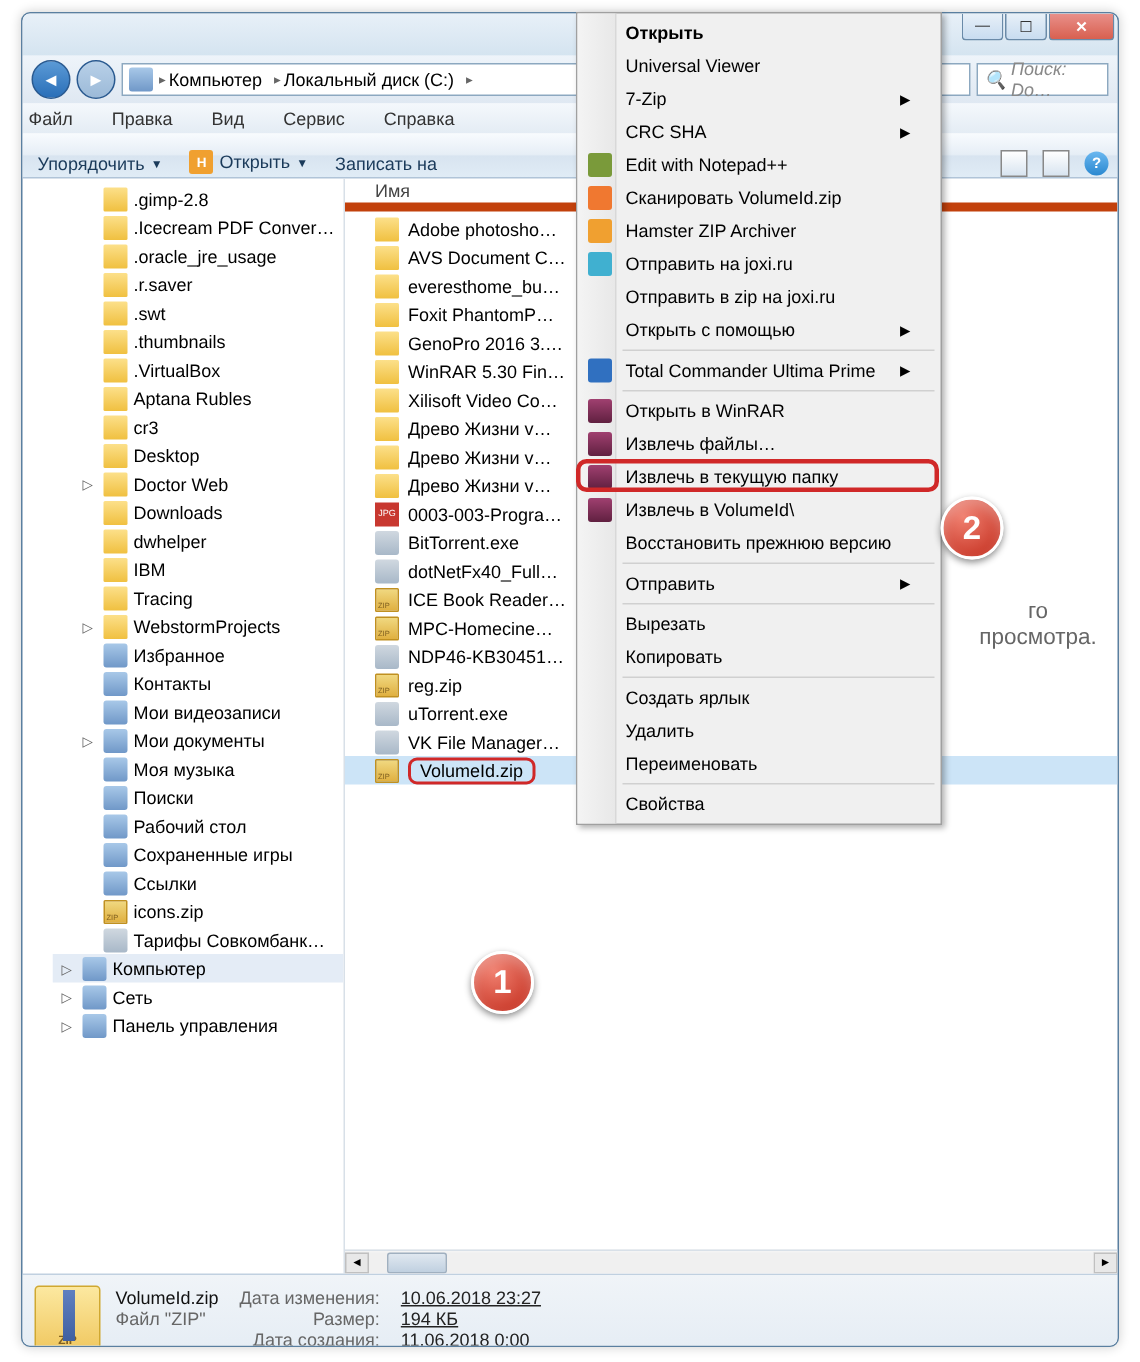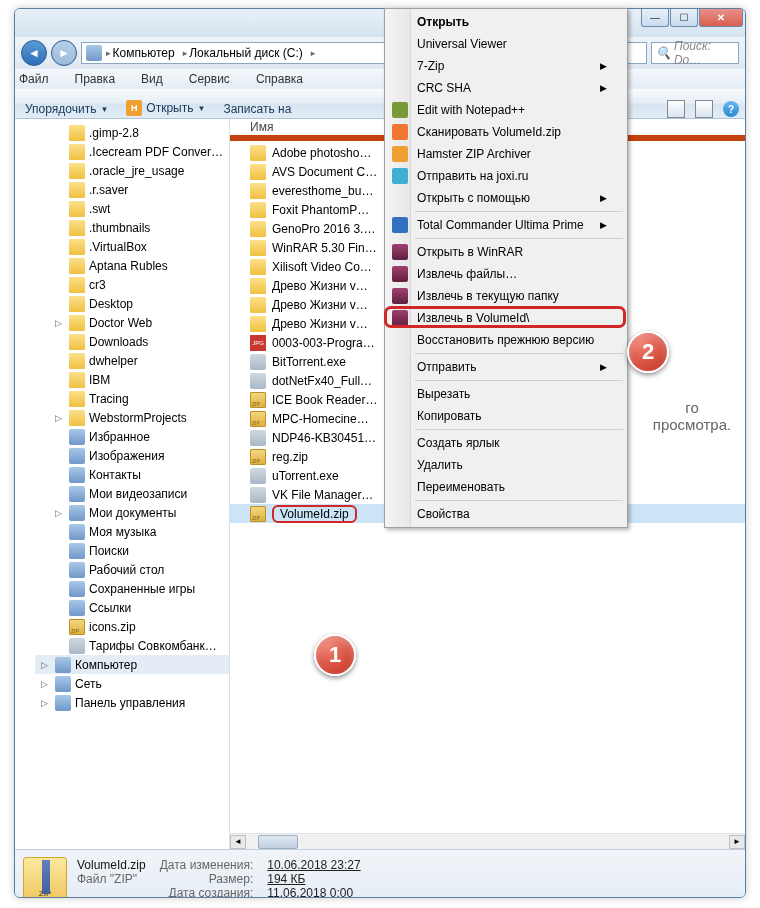--- a/index.html
+++ b/index.html
@@ -237,25 +237,20 @@
           <span>WebstormProjects</span>
         </div>
         <div class="tree-item">
           <span class="expander"></span>
           <span class="ico ico-sys"></span>
           <span>Избранное</span>
         </div>
         <div class="tree-item">
           <span class="expander"></span>
           <span class="ico ico-sys"></span>
-          <span>Изображения</span>
-        </div>
-        <div class="tree-item">
-          <span class="expander"></span>
-          <span class="ico ico-sys"></span>
           <span>Контакты</span>
         </div>
         <div class="tree-item">
           <span class="expander"></span>
           <span class="ico ico-sys"></span>
           <span>Мои видеозаписи</span>
         </div>
         <div class="tree-item">
           <span class="expander">▷</span>
           <span class="ico ico-sys"></span>
@@ -455,20 +450,23 @@
       </div>
       <div class="ctx-item">
         <span class="mico" style="background:#f0a030"></span>
         <span>Hamster ZIP Archiver</span>
       </div>
       <div class="ctx-item">
         <span class="mico" style="background:#40b0d0"></span>
         <span>Отправить на joxi.ru</span>
       </div>
       <div class="ctx-item">
+        <span>Отправить в zip на joxi.ru</span>
+      </div>
+      <div class="ctx-item">
         <span>Открыть с помощью</span>
         <span class="sub">▶</span>
       </div>
       <div class="ctx-sep"></div>
       <div class="ctx-item">
         <span class="mico" style="background:#3070c0"></span>
         <span>Total Commander Ultima Prime</span>
         <span class="sub">▶</span>
       </div>
       <div class="ctx-sep"></div>

